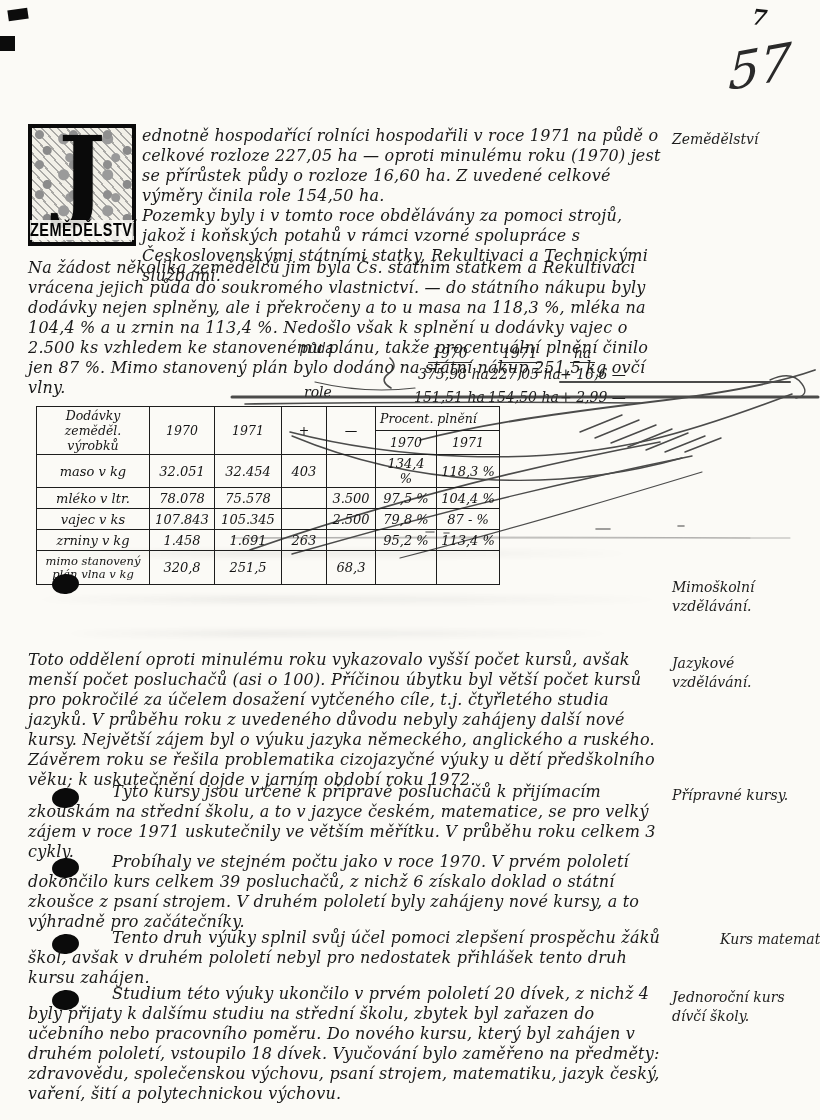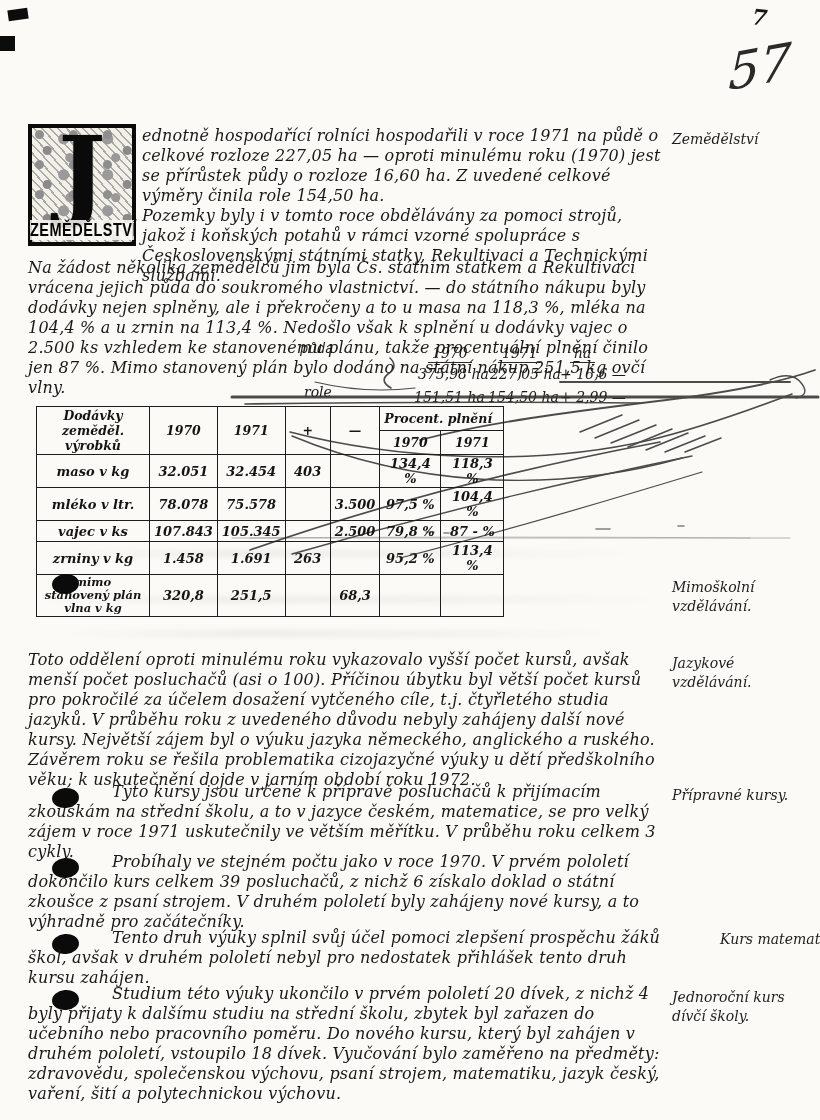--- a/index.html
+++ b/index.html
@@ -44,21 +44,21 @@
   .margin-note{position:absolute;left:672px;width:138px;font-style:italic;font-size:14px;line-height:19px;color:#1d1d1d;}
   
   .bullet{position:absolute;width:27px;height:20px;background:#0b0b0b;border-radius:50%;transform:rotate(-5deg);}
   
   table.delivery{
     position:absolute;left:36px;top:406px;border-collapse:collapse;
     font-style:italic;font-size:12.5px;line-height:15px;color:#141414;
     background:transparent;
   }
   table.delivery td,table.delivery th{
-    border:1.6px solid #1d1d1d;padding:1px 4px;text-align:center;font-weight:bold;
+    border:1.6px solid #1d1d1d;padding:1px 4px;text-align:center;font-weight:normal;
     background:transparent;
   }
   table.delivery .lbl{text-align:center;font-size:13px;}
   table.delivery .num{font-size:13px;}
   
   .land-cell{position:absolute;font-style:italic;font-size:14px;color:#181818;white-space:nowrap;}
   .u{border-bottom:1.5px solid #2a2a2a;padding:0 4px 1px 4px;}
   .sketch{position:absolute;pointer-events:none;}
   .txtblock{position:absolute;}
 </style>

